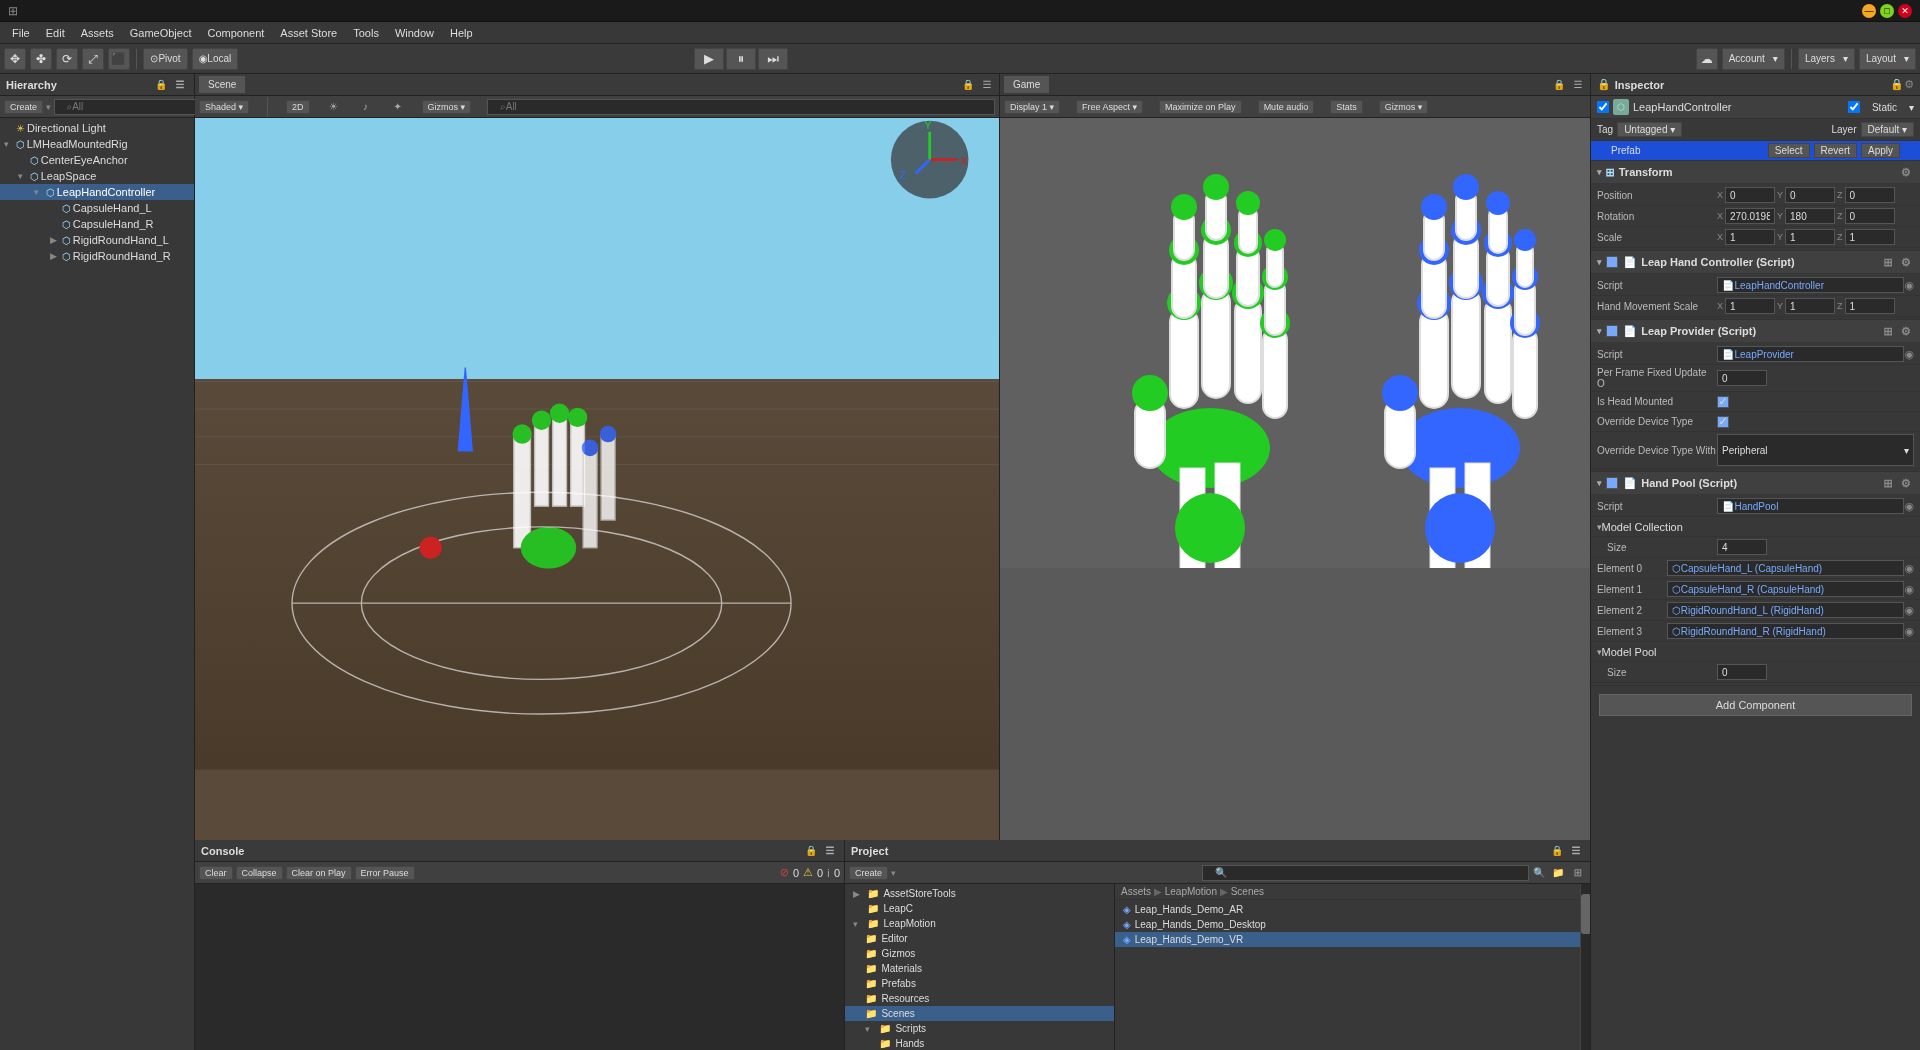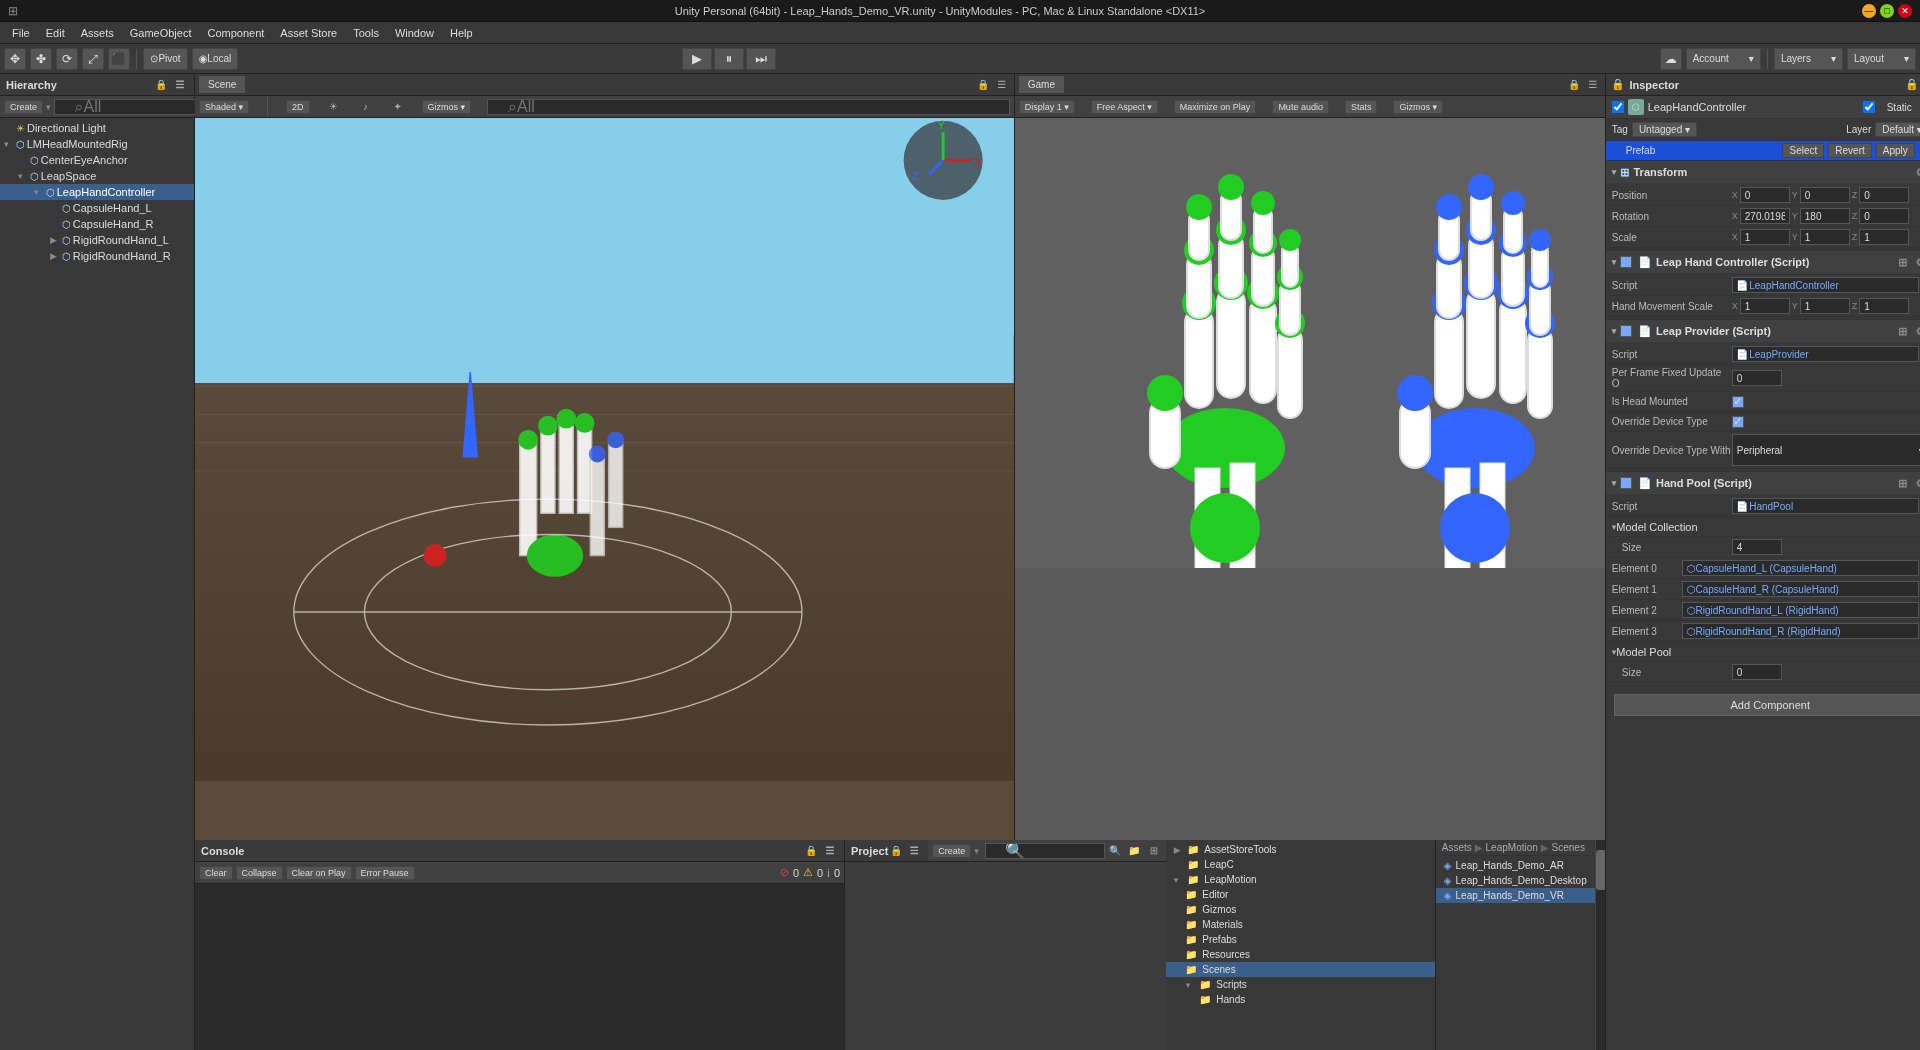--- a/index.html
+++ b/index.html
@@ -96,21 +96,21 @@
     .dropdown-btn {
       background: #555;
       border: 1px solid #444;
       color: #ddd;
       padding: 2px 6px;
       font-size: 10px;
       cursor: pointer;
       height: 22px;
       display: flex;
       align-items: center;
-      gap: 20px;
+      gap: 8px;
     }
 
     
     .main-layout {
       display: flex;
       height: calc(1050px - 22px - 22px - 30px);
     }
 
     
     .hierarchy-panel {
@@ -148,22 +148,22 @@
       color: #ddd;
       padding: 1px 5px;
       font-size: 9px;
       cursor: pointer;
       border-radius: 2px;
     }
     .search-input {
       background: #2a2a2a;
       border: 1px solid #555;
       color: #ddd;
-      padding: 1px 20px;
-      font-size: 16px;
+      padding: 1px 12px;
+      font-size: 10px;
       flex: 1;
       height: 16px;
     }
     .hierarchy-content {
       flex: 1;
       overflow: auto;
       padding: 2px 0;
     }
     .tree-item {
       padding: 2px 4px;
@@ -252,20 +252,21 @@
     }
     .console-section {
       width: 650px;
       border-right: 1px solid #222;
       display: flex;
       flex-direction: column;
     }
     .project-section {
       flex: 1;
       display: flex;
+      flex-direction: column;
     }
     .console-toolbar {
       background: #404040;
       height: 22px;
       display: flex;
       align-items: center;
       padding: 0 4px;
       gap: 3px;
       border-bottom: 1px solid #222;
     }
@@ -537,21 +538,20 @@
       font-size: 11px;
     }
     .comp-icons { margin-left: auto; display: flex; gap: 2px; }
     .comp-icon-btn { color: #888; cursor: pointer; font-size: 11px; width: 16px; height: 16px; display: flex; align-items: center; justify-content: center; }
   </style>
 </head>
 <body>
 
 <div class="title-bar">
   <span style="color:#888;font-size:12px;">⊞</span>
-  <span class="title-bar-title">Unity Personal (64bit) - Leap_Hands_Demo_VR.unity - UnityModules - PC, Mac &amp; Linux Standalone &lt;DX11&gt;</span>
   <div class="title-bar-controls">
     <button class="title-btn minimize">—</button>
     <button class="title-btn maximize">□</button>
     <button class="title-btn close">✕</button>
   </div>
 </div>
 
 <div class="menu-bar">
   <span class="menu-item">File</span>
   <span class="menu-item">Edit</span>

